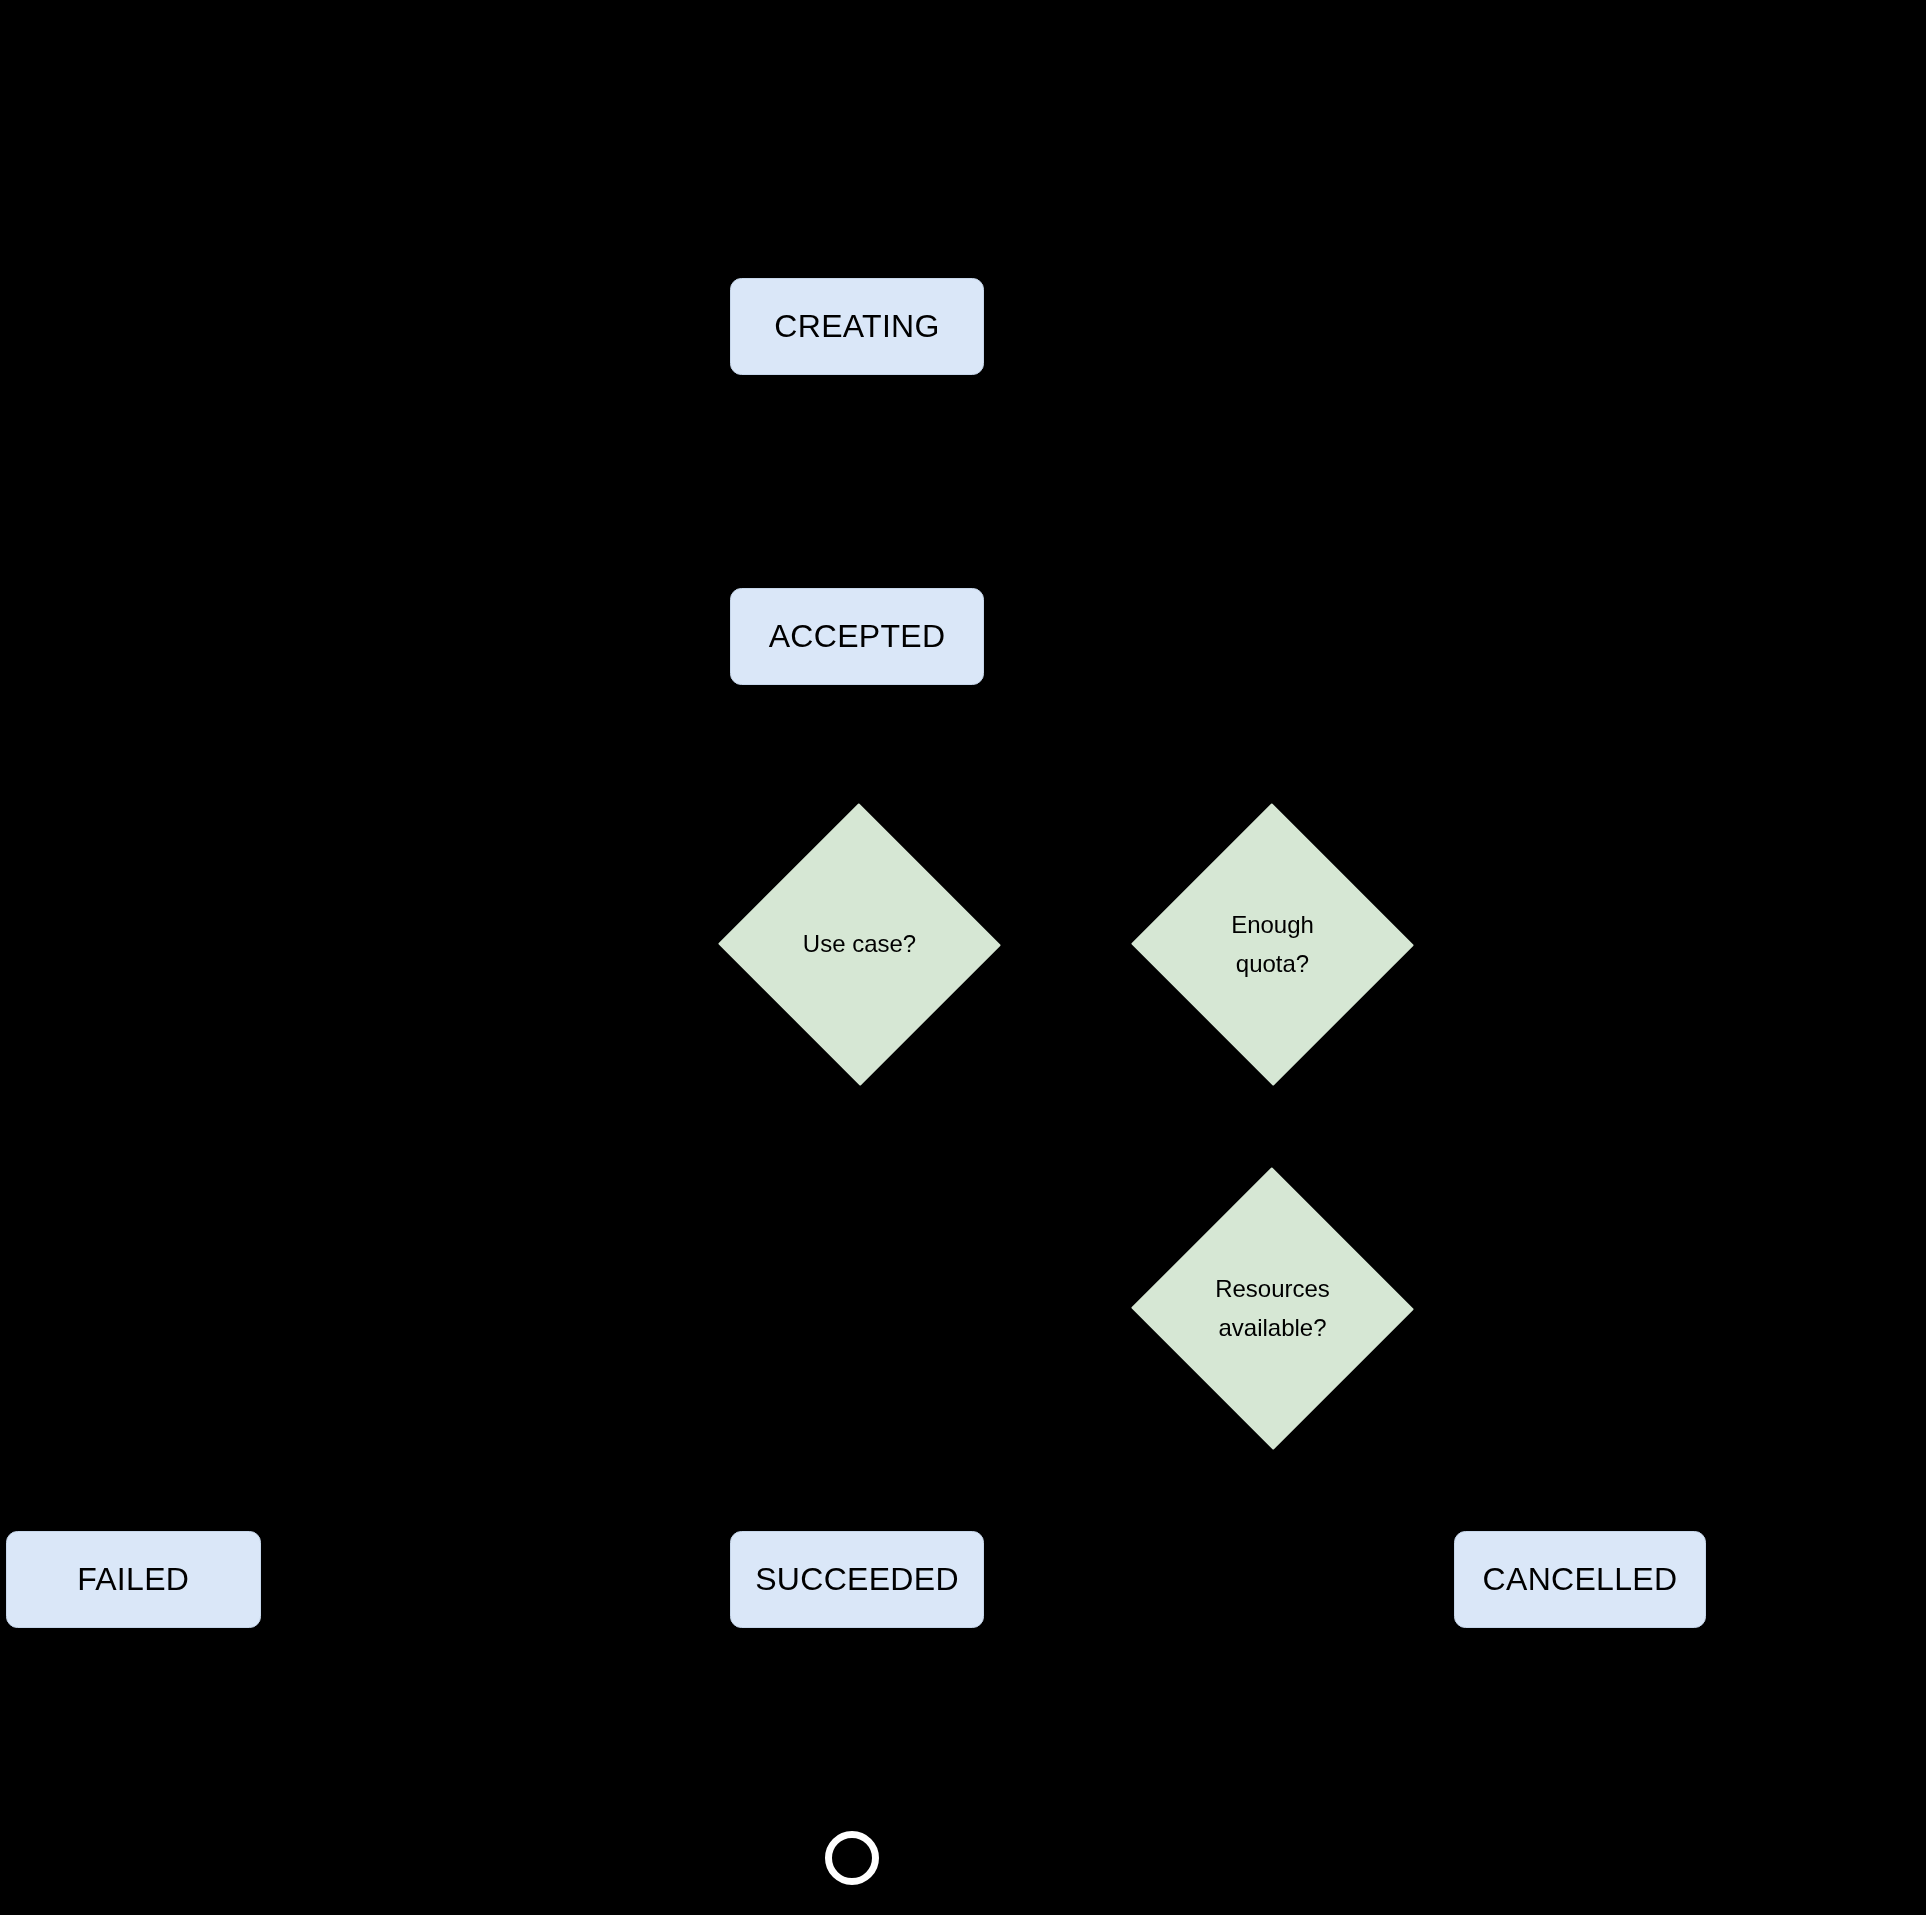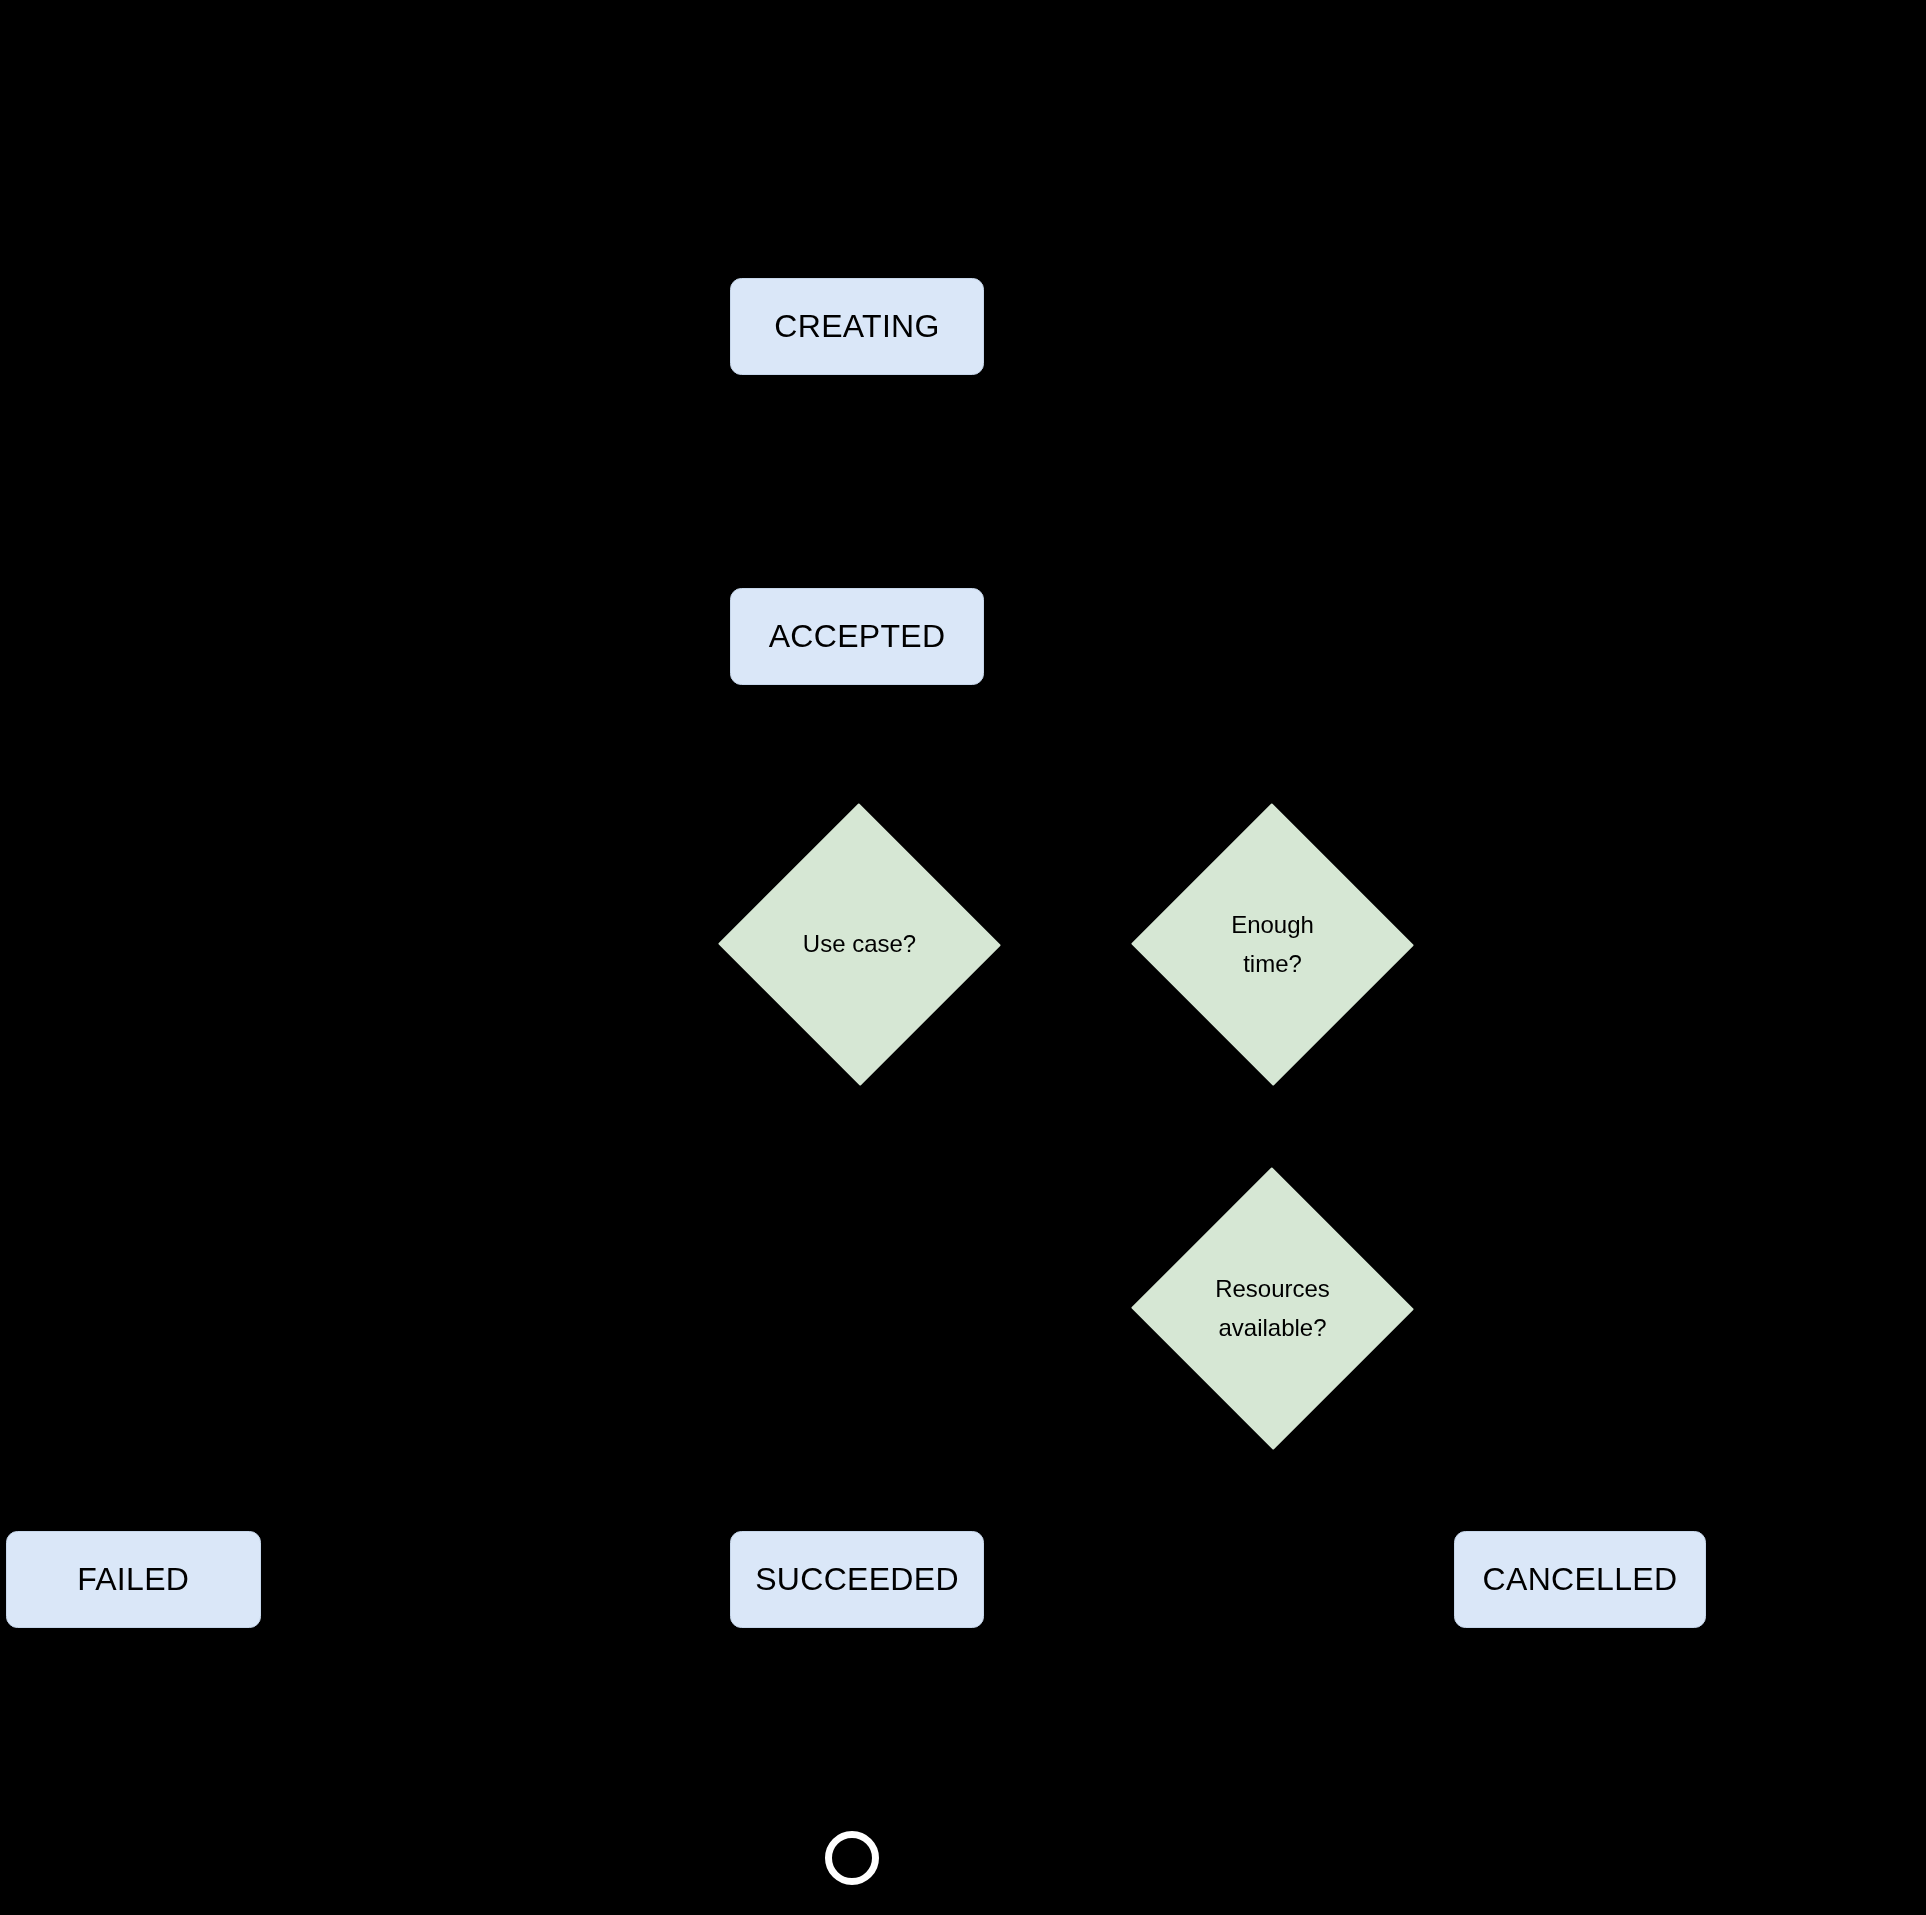--- a/index.html
+++ b/index.html
@@ -120,21 +120,21 @@
 
 
   <div class="decision" style="left:759px; top:845px; width:201px; height:199px;">
     <div class="diamond-shape"></div>
     <span class="decision-label" style="font-size:24px;">Use case?</span>
   </div>
 
   <div class="decision" style="left:1172px; top:845px; width:201px; height:199px;">
     <div class="diamond-shape"></div>
     <span class="decision-label" style="font-size:24px;">Enough
-time?</span>
+quota?</span>
   </div>
 
   <div class="decision" style="left:1172px; top:1209px; width:201px; height:199px;">
     <div class="diamond-shape"></div>
     <span class="decision-label" style="font-size:24px;">Resources
 available?</span>
   </div>
 
   <div class="terminal-node" style="left:825px; top:1831px; width:54px; height:54px;"></div>
 

